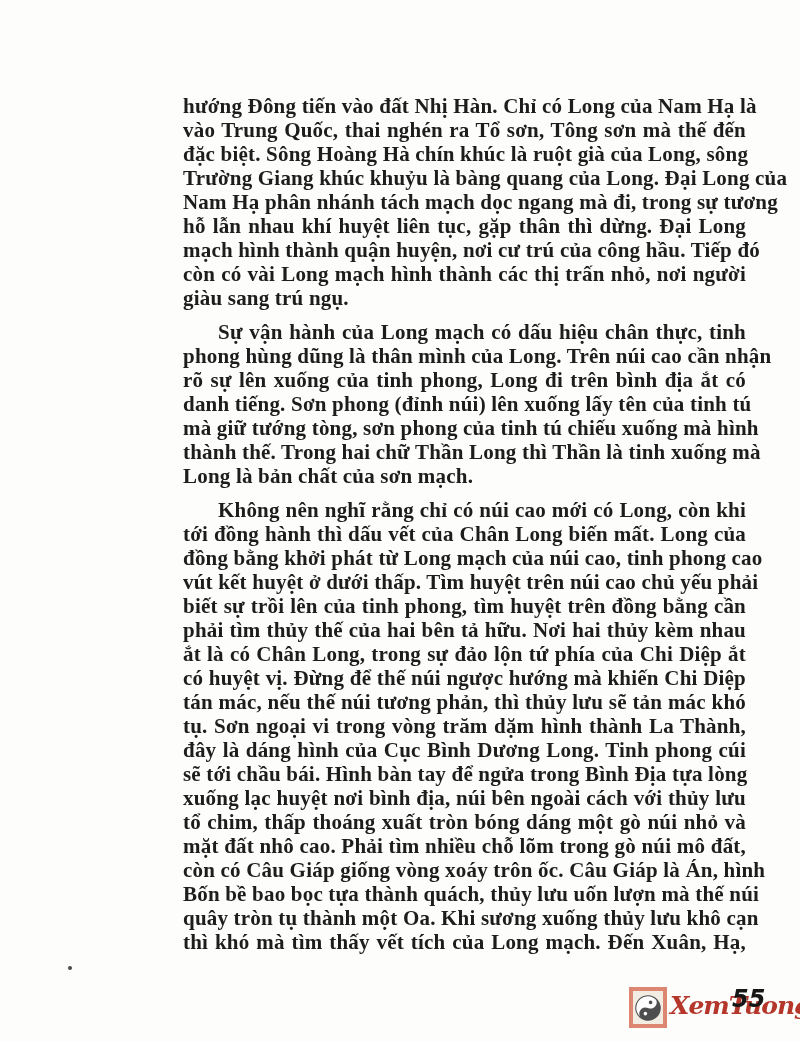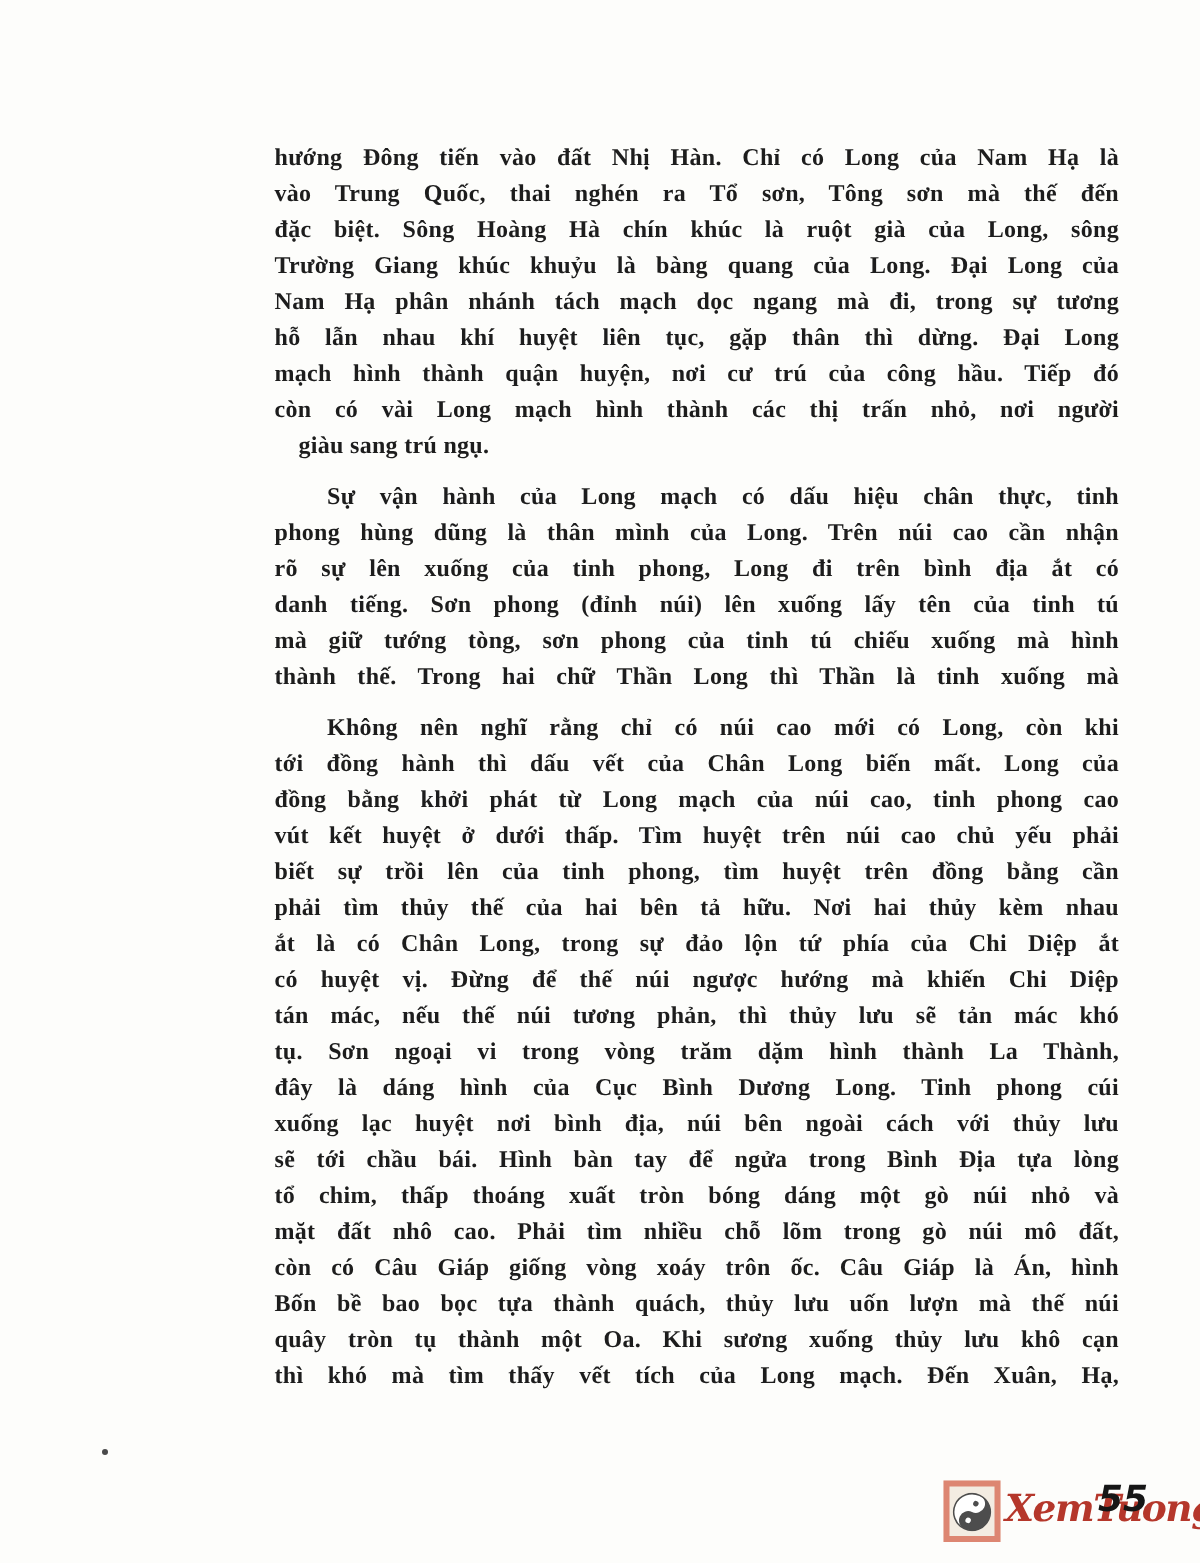--- a/index.html
+++ b/index.html
@@ -13,33 +13,33 @@
     height: 1042px;
     background: #fdfdfb;
     overflow: hidden;
     font-family: "Liberation Serif", "DejaVu Serif", serif;
   }
   .textblock {
     position: absolute;
     left: 183px;
     top: 94px;
     width: 563px;
-    font-size: 16px;
+    font-size: 21px;
     line-height: 24px;
     font-weight: 600;
     color: #1d1d1d;
     letter-spacing: 0.2px;
   }
   .para { margin: 0 0 10px 0; }
   .line {
     text-align: justify;
     text-align-last: justify;
     white-space: nowrap;
   }
-  .line.short { text-align-last: left; margin-left: 16px; }
+  .line.short { text-align-last: left; }
   .line.first { text-indent: 35px; }
   .speck {
     position: absolute;
     left: 68px;
     top: 966px;
     width: 4px;
     height: 4px;
     border-radius: 50%;
     background: #4a4a4a;
   }
@@ -106,36 +106,37 @@
       <div class="line short">giàu sang trú ngụ.</div>
     </div>
 
     <div class="para">
       <div class="line first">Sự vận hành của Long mạch có dấu hiệu chân thực, tinh</div>
       <div class="line">phong hùng dũng là thân mình của Long. Trên núi cao cần nhận</div>
       <div class="line">rõ sự lên xuống của tinh phong, Long đi trên bình địa ắt có</div>
       <div class="line">danh tiếng. Sơn phong (đỉnh núi) lên xuống lấy tên của tinh tú</div>
       <div class="line">mà giữ tướng tòng, sơn phong của tinh tú chiếu xuống mà hình</div>
       <div class="line">thành thế. Trong hai chữ Thần Long thì Thần là tinh xuống mà</div>
+      <div class="line short">Long là bản chất của sơn mạch.</div>
     </div>
 
     <div class="para">
       <div class="line first">Không nên nghĩ rằng chỉ có núi cao mới có Long, còn khi</div>
       <div class="line">tới đồng hành thì dấu vết của Chân Long biến mất. Long của</div>
       <div class="line">đồng bằng khởi phát từ Long mạch của núi cao, tinh phong cao</div>
       <div class="line">vút kết huyệt ở dưới thấp. Tìm huyệt trên núi cao chủ yếu phải</div>
       <div class="line">biết sự trồi lên của tinh phong, tìm huyệt trên đồng bằng cần</div>
       <div class="line">phải tìm thủy thế của hai bên tả hữu. Nơi hai thủy kèm nhau</div>
       <div class="line">ắt là có Chân Long, trong sự đảo lộn tứ phía của Chi Diệp ắt</div>
       <div class="line">có huyệt vị. Đừng để thế núi ngược hướng mà khiến Chi Diệp</div>
       <div class="line">tán mác, nếu thế núi tương phản, thì thủy lưu sẽ tản mác khó</div>
       <div class="line">tụ. Sơn ngoại vi trong vòng trăm dặm hình thành La Thành,</div>
       <div class="line">đây là dáng hình của Cục Bình Dương Long. Tinh phong cúi</div>
+      <div class="line">sẽ tới chầu bái. Hình bàn tay để ngửa trong Bình Địa tựa lòng</div>
       <div class="line">xuống lạc huyệt nơi bình địa, núi bên ngoài cách với thủy lưu</div>
-      <div class="line">sẽ tới chầu bái. Hình bàn tay để ngửa trong Bình Địa tựa lòng</div>
       <div class="line">tổ chim, thấp thoáng xuất tròn bóng dáng một gò núi nhỏ và</div>
       <div class="line">mặt đất nhô cao. Phải tìm nhiều chỗ lõm trong gò núi mô đất,</div>
       <div class="line">còn có Câu Giáp giống vòng xoáy trôn ốc. Câu Giáp là Án, hình</div>
       <div class="line">Bốn bề bao bọc tựa thành quách, thủy lưu uốn lượn mà thế núi</div>
       <div class="line">quây tròn tụ thành một Oa. Khi sương xuống thủy lưu khô cạn</div>
       <div class="line">thì khó mà tìm thấy vết tích của Long mạch. Đến Xuân, Hạ,</div>
     </div>
 
   </div>
 

